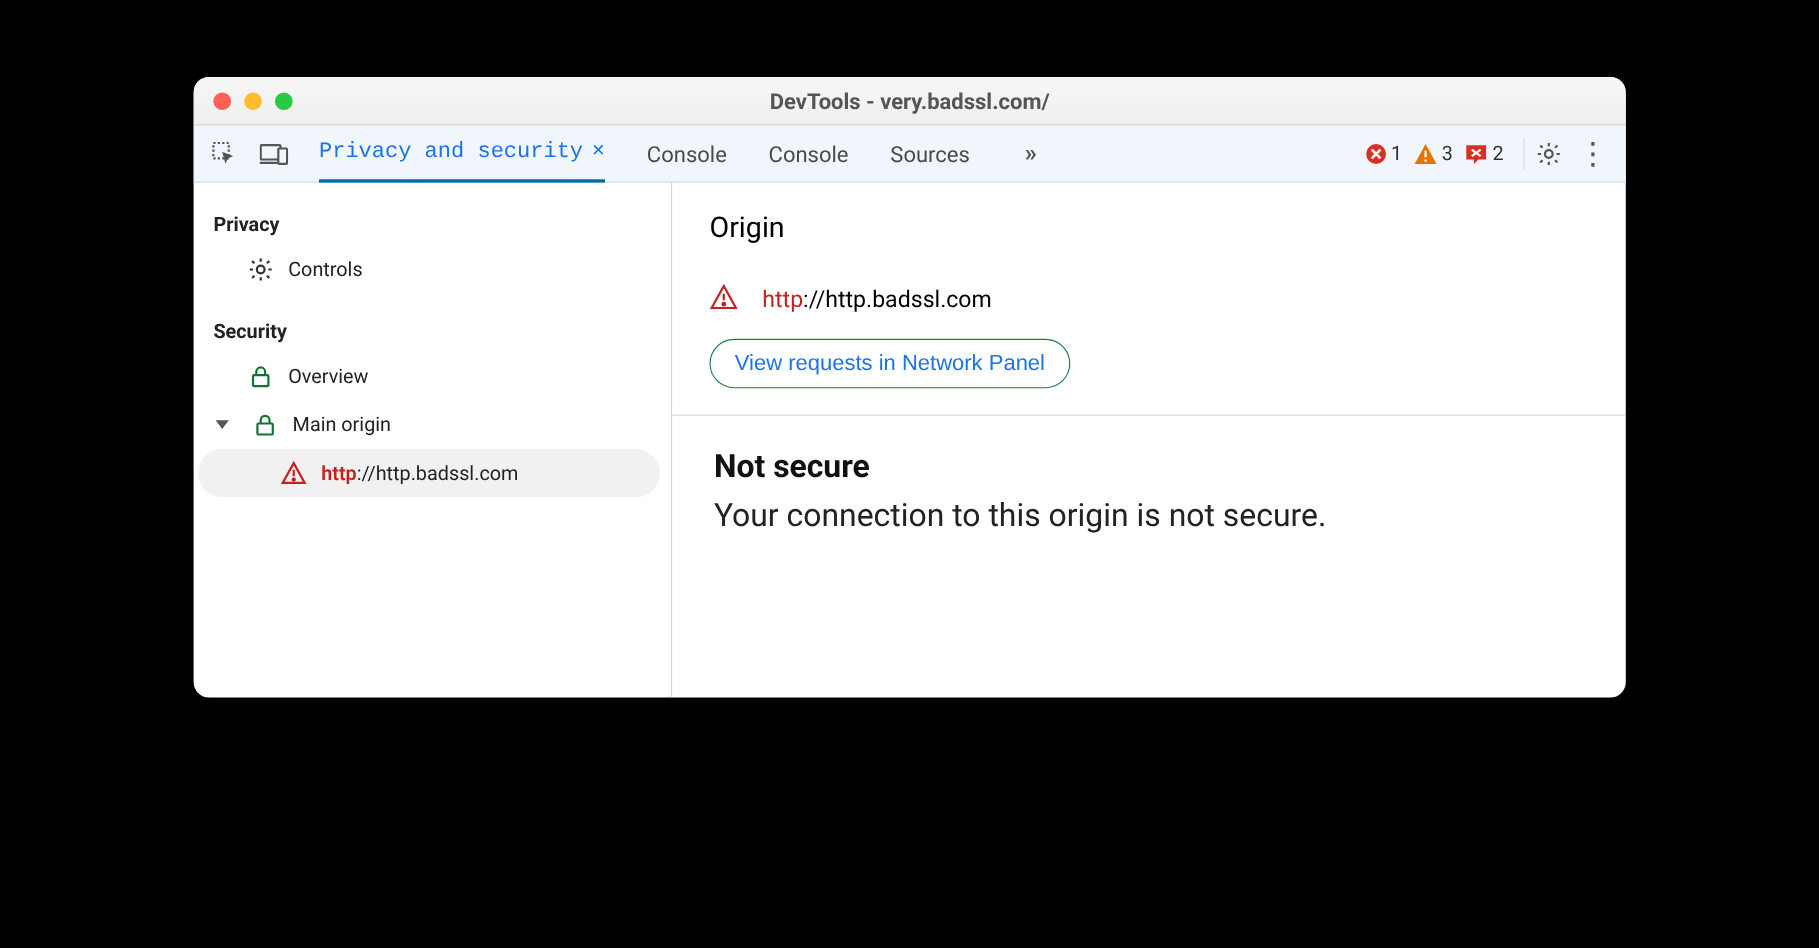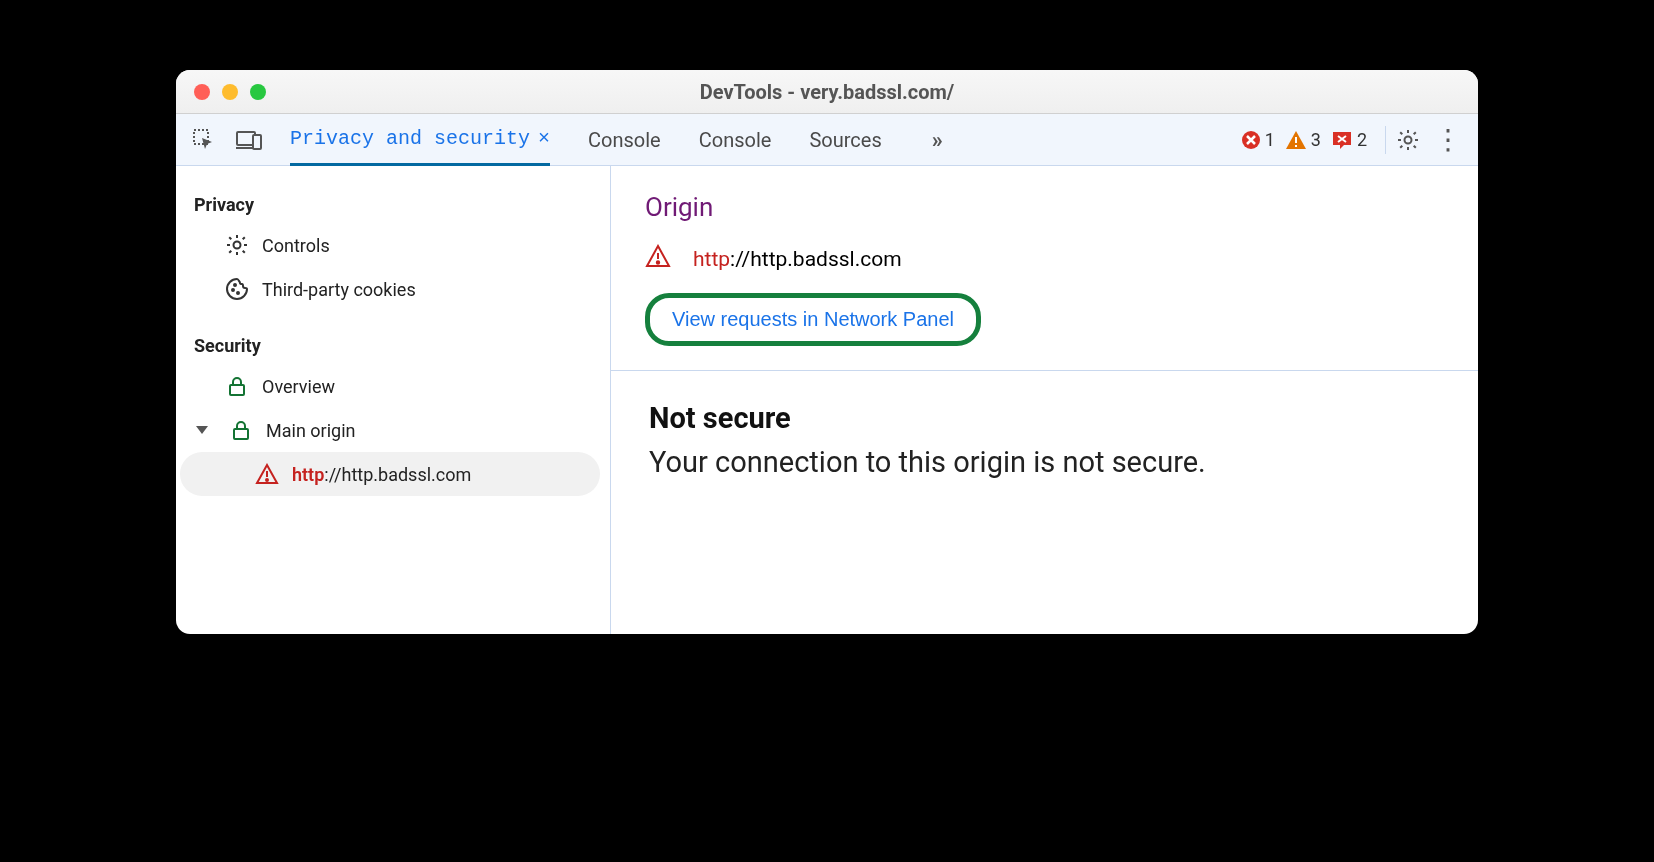--- a/index.html
+++ b/index.html
@@ -132,27 +132,27 @@
   
   .main {
     flex: 1;
     display:flex;
     flex-direction: column;
   }
   .main-top {
     padding: 26px 34px 24px;
     border-bottom: 1px solid #c9d8ee;
   }
-  .origin-title { font-size: 26px; color:#701a75; margin-bottom: 22px; }
+  .origin-title { font-size: 26px; color:#000000; margin-bottom: 36px; }
   .origin-row { display:flex; align-items:center; gap: 22px; font-size: 21px; }
   .pill-button {
     display:inline-block;
     margin-top: 20px;
     padding: 10px 22px;
-    border: 5px solid #15803d;
+    border: 1px solid #15803d;
     border-radius: 24px;
     color:#1a73e8;
     font-size: 20px;
     background:#fff;
     cursor:pointer;
   }
   .main-bottom { padding: 30px 38px; font-size: 29px; }
   .ns-title { font-weight:700; color:#111; margin-bottom: 10px; }
   .ns-desc { color:#222; }
 </style>
@@ -245,31 +245,20 @@
       <div class="tree-item">
         <span class="icon-slot">
           <svg width="24" height="24" viewBox="0 0 24 24" fill="none" stroke="#333" stroke-width="2">
               <circle cx="12" cy="12" r="3.5"></circle>
               <path d="M12 2v3M12 19v3M4.2 4.2l2.1 2.1M17.7 17.7l2.1 2.1M2 12h3M19 12h3M4.2 19.8l2.1-2.1M17.7 6.3l2.1-2.1"></path>
             </svg>
         </span>
         <span class="label-text">Controls</span>
       </div>
 
-      <div class="tree-item">
-        <span class="icon-slot">
-          <svg width="24" height="24" viewBox="0 0 24 24" fill="none" stroke="#333" stroke-width="2">
-              <path d="M12 2a10 10 0 1 0 10 10c0-1-1-1-2-1s-2-1-2-2 0-2-1-2-2 0-2-1-1-2-1-2-1-2-2-2z"></path>
-              <circle cx="8" cy="13" r="1" fill="#333"></circle>
-              <circle cx="13" cy="16" r="1" fill="#333"></circle>
-              <circle cx="10" cy="8" r="1" fill="#333"></circle>
-            </svg>
-        </span>
-        <span class="label-text">Third-party cookies</span>
-      </div>
 
       <div class="section-header" style="margin-top:14px">Security</div>
 
       <div class="tree-item">
         <span class="icon-slot">
           <svg width="22" height="22" viewBox="0 0 22 22" fill="none" stroke="#137333" stroke-width="2">
               <rect x="4" y="10" width="14" height="10" rx="1"></rect>
               <path d="M7 10 V7 a4 4 0 0 1 8 0 V10"></path>
             </svg>
         </span>

